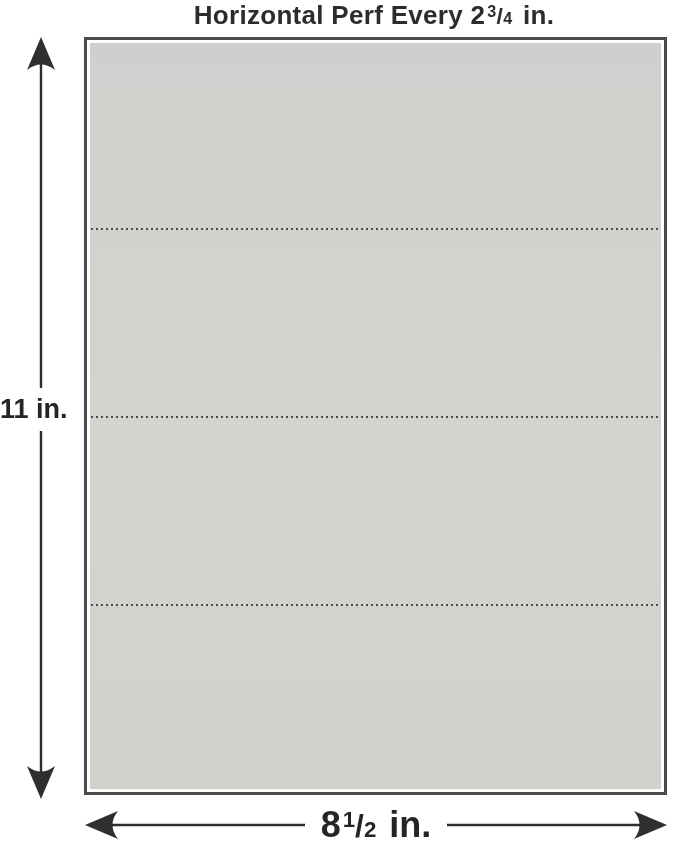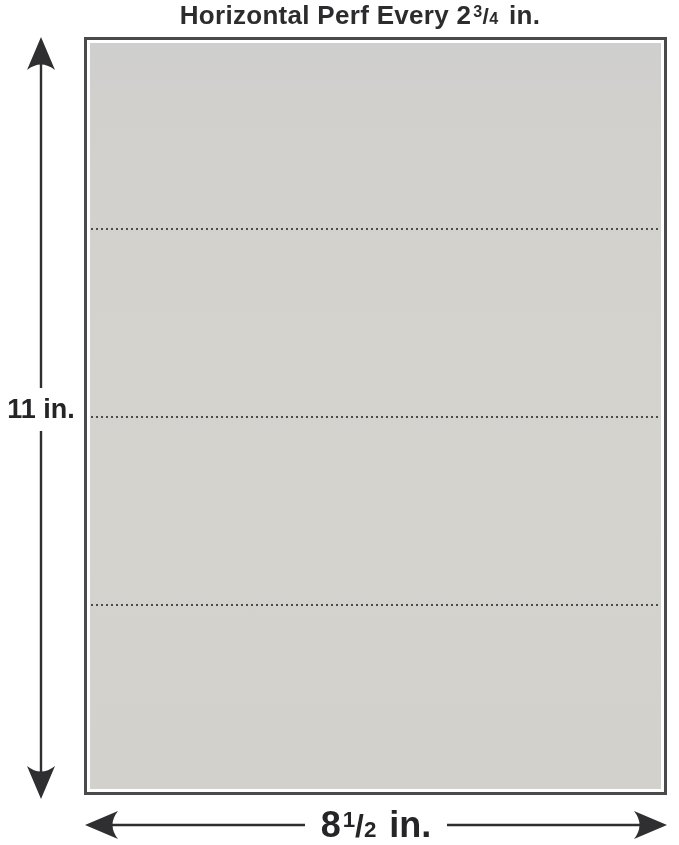--- a/index.html
+++ b/index.html
@@ -13,21 +13,21 @@
   }
   .canvas {
     position: absolute; left: 0; top: 0;
     width: 679px; height: 845px;
     background: #ffffff;
   }
 
   
   .title {
     position: absolute;
-    left: 68px; top: 0px; width: 584px;
+    left: 82px; top: 0px; width: 584px;
     text-align: center;
     font-size: 26px;
     font-weight: 600;
     letter-spacing: 0.3px;
     color: #2c2c2e;
     white-space: nowrap;
   }
 
   
   .frac-num { font-size: 0.62em; vertical-align: 0.45em; margin-left: 2px; }
@@ -66,21 +66,21 @@
     position: absolute;
     left: 84px; top: 806px;
     width: 584px; height: 38px;
   }
 
   
   .height-label {
     position: absolute;
     left: 0px; top: 388px;
     width: 82px;
-    text-align: center;
+    text-align: left;
     background: #ffffff;
     padding: 6px 0;
     font-size: 27px;
     font-weight: 600;
     color: #252527;
     z-index: 3;
     white-space: nowrap;
   }
   .width-label-wrap {
     position: absolute;

